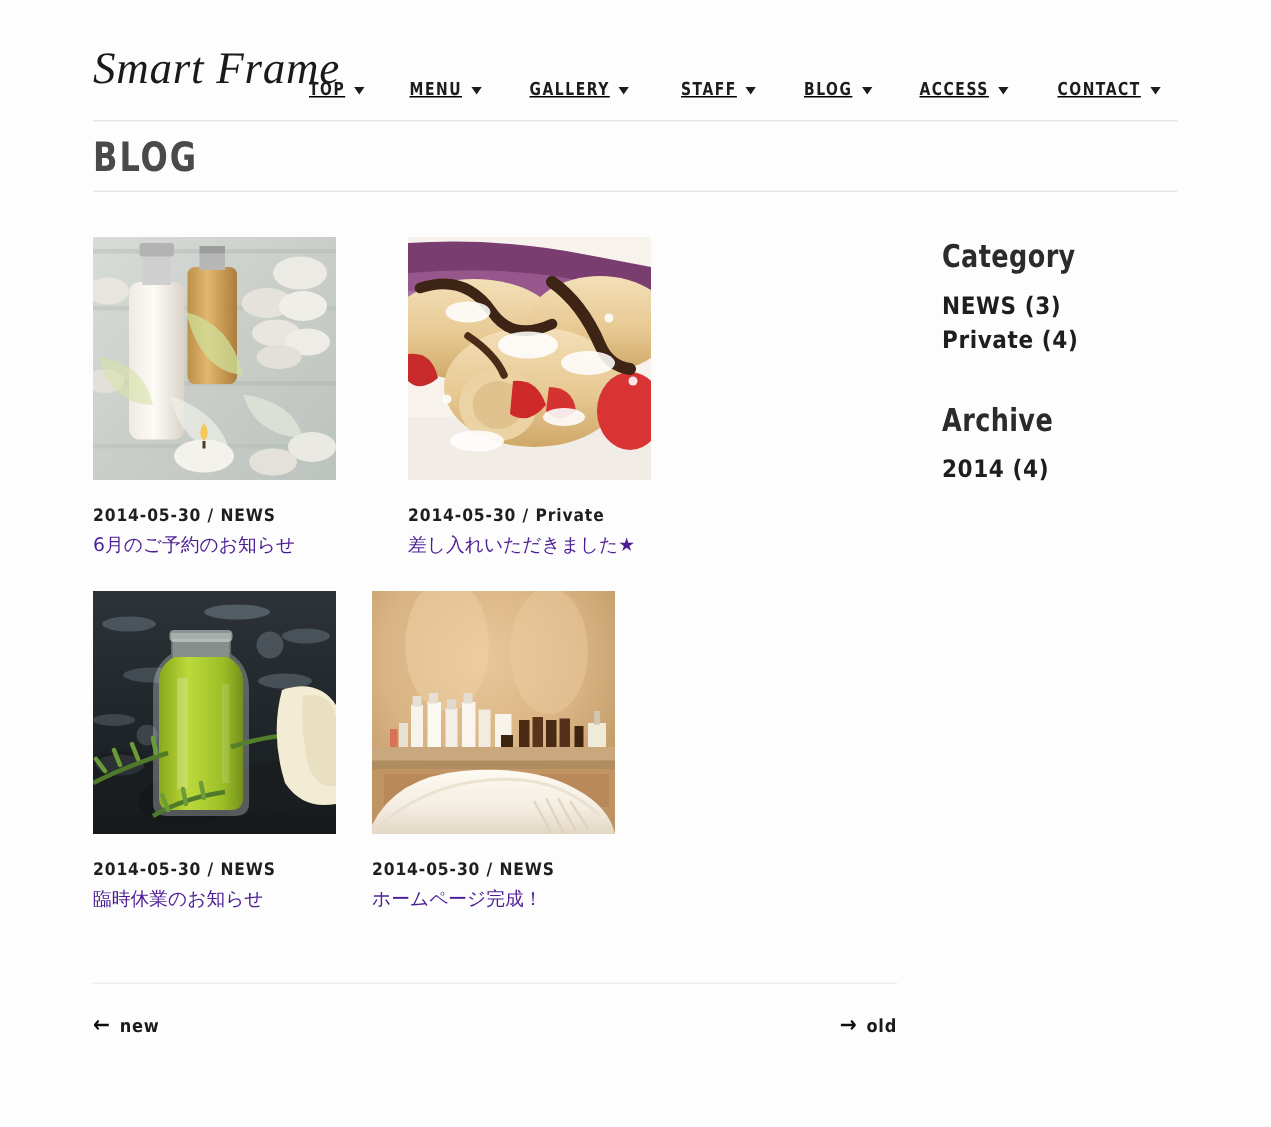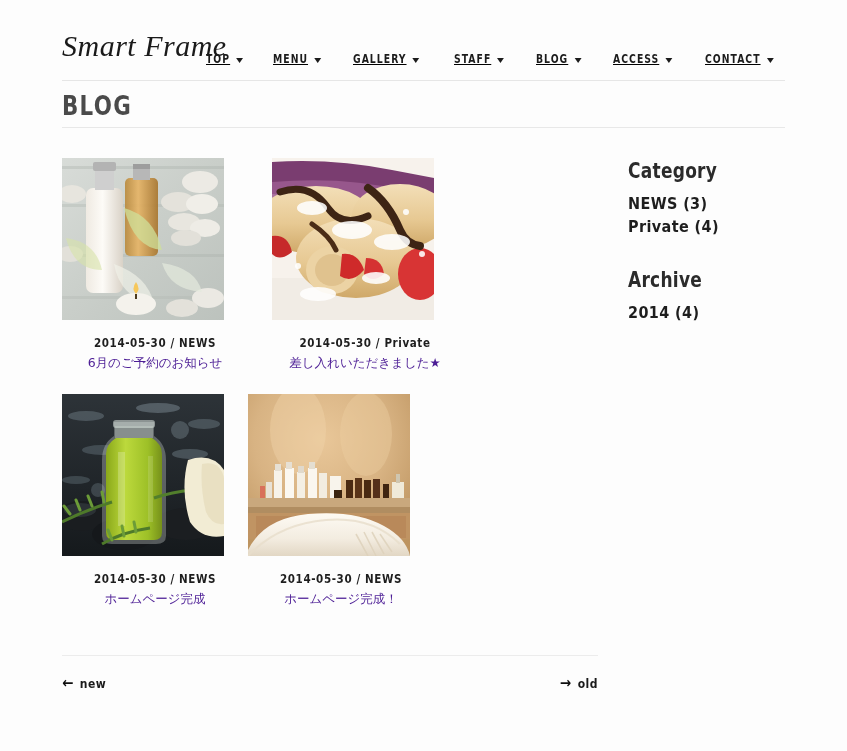--- a/index.html
+++ b/index.html
@@ -89,21 +89,20 @@
     left: 62px; top: 158px;
     width: 536px;
     display: flex;
     flex-wrap: wrap;
     gap: 0;
   }
   .post {
     width: 186px;
     margin-right: 24px;
     margin-bottom: 22px;
-    text-align: center;
   }
   .post:nth-child(3n) { margin-right: 0; }
   .thumb {
     width: 162px; height: 162px;
     overflow: hidden;
     position: relative;
     cursor: pointer;
     background: #cfcfcf;
   }
   .thumb svg { display: block; width: 162px; height: 162px; }
@@ -385,21 +384,21 @@
           <path d="M8 120 L2 112 M18 116 L14 106 M30 112 L26 102 M42 108 L40 98" stroke="#6c9c38" stroke-width="3" stroke-linecap="round"></path>
           <path d="M40 150 Q60 138 88 134" stroke="#4e7a2a" stroke-width="3" fill="none"></path>
           <path d="M50 146 L46 136 M62 142 L60 132 M74 138 L72 128" stroke="#6c9c38" stroke-width="3" stroke-linecap="round"></path>
           <path d="M92 104 Q110 98 130 96" stroke="#527f2c" stroke-width="3" fill="none"></path>
 
           <path d="M126 66 Q150 58 162 76 L162 142 Q140 146 128 128 Q118 96 126 66 Z" fill="#f2ecd4"></path>
           <path d="M140 70 Q158 66 162 84 L162 130 Q150 132 144 118 Q138 94 140 70 Z" fill="#e6dcbc" opacity="0.75"></path>
         </svg>
       </div>
       <div class="post-meta">2014-05-30 / NEWS</div>
-      <div class="post-title">ホームページ完成</div>
+      <div class="post-title">臨時休業のお知らせ</div>
     </div>
 
     <div class="post">
       <div class="thumb">
         <svg viewBox="0 0 162 162" xmlns="http://www.w3.org/2000/svg">
           <defs>
             <radialGradient id="g4w" cx="0.45" cy="0.28" r="0.75">
               <stop offset="0%" stop-color="#e9c799"></stop>
               <stop offset="55%" stop-color="#d8b383"></stop>
               <stop offset="100%" stop-color="#bd9460"></stop>

